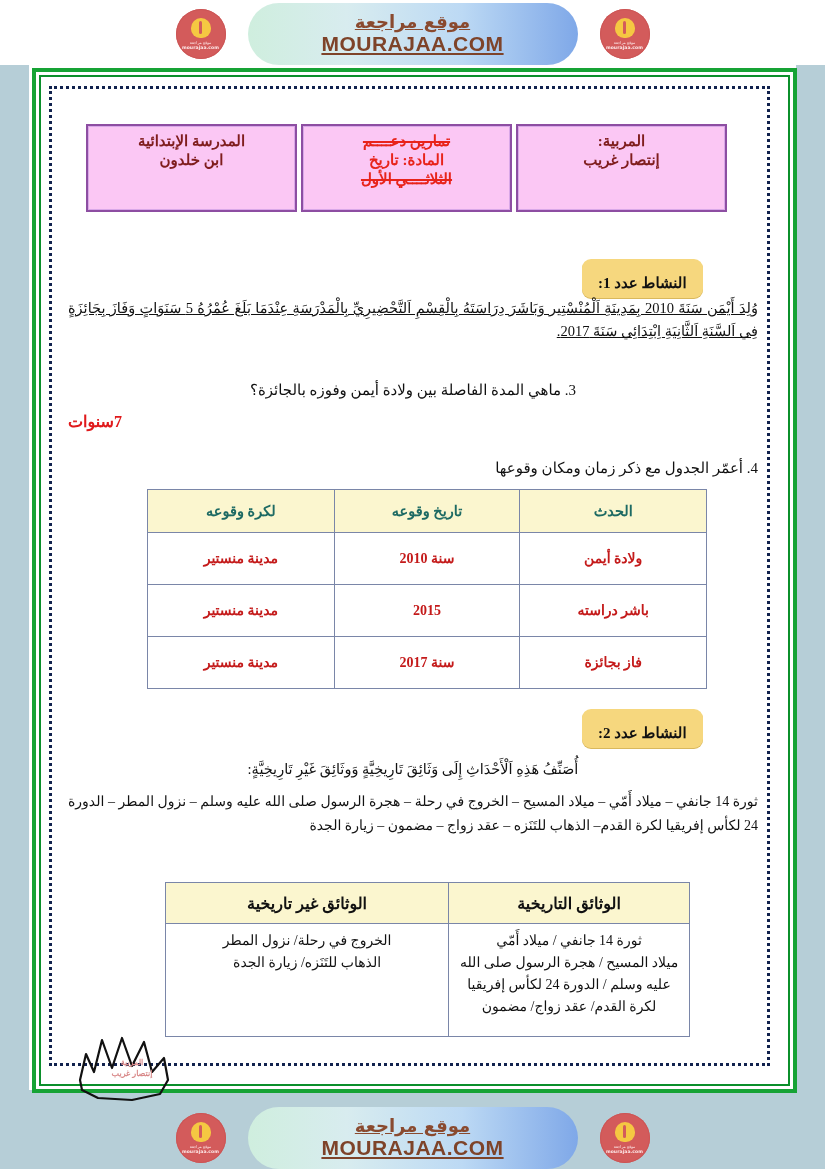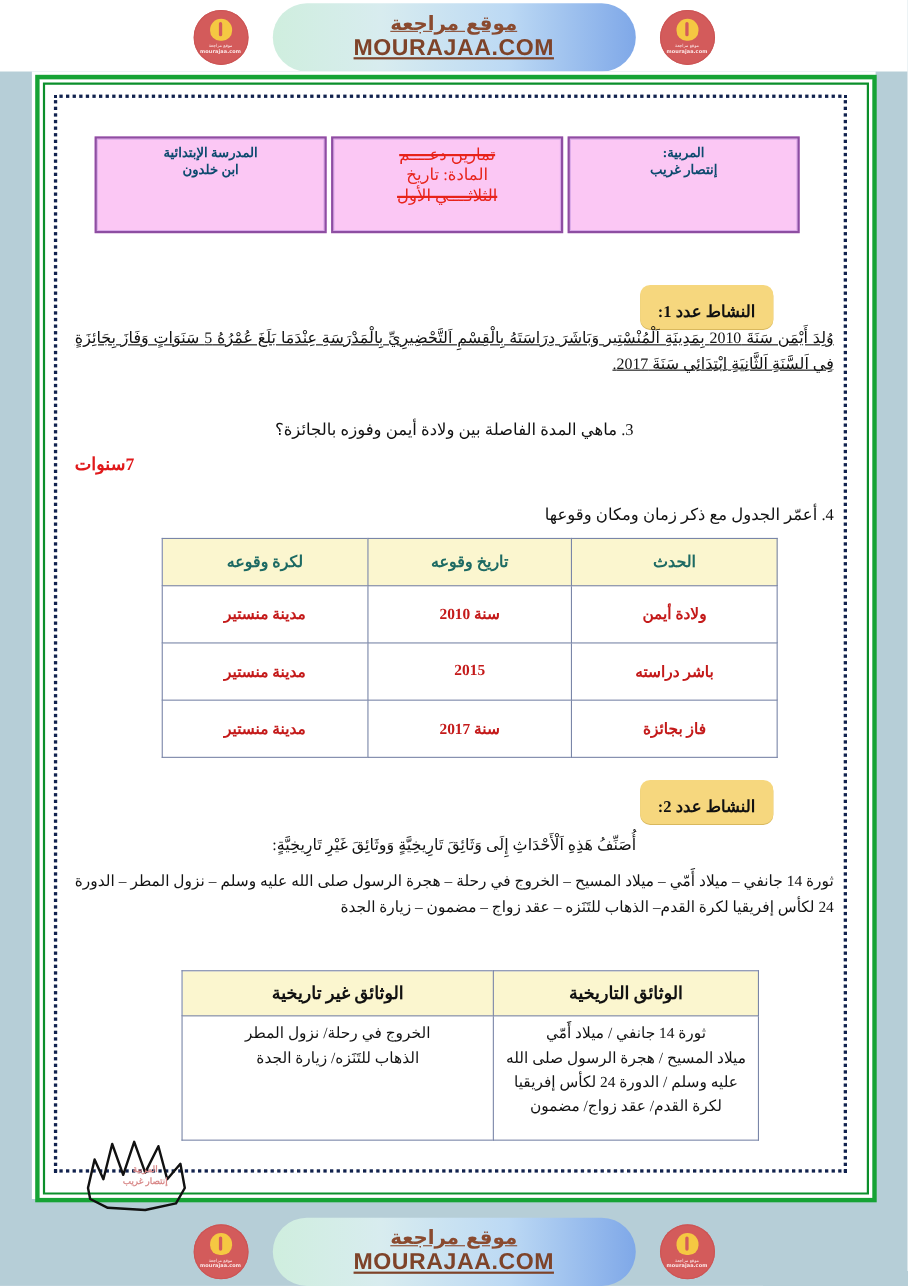--- a/index.html
+++ b/index.html
@@ -85,22 +85,22 @@
   .id-cell{
     background:#fbc7f4;
     border:2px solid #8d4ea2;
     box-shadow:0 0 0 1px #d9a8e8 inset;
     flex:1;
     display:flex;flex-direction:column;align-items:center;
     padding-top:6px;
     line-height:1.28;
   }
   .id-cell span{display:block;white-space:nowrap;}
-  .id-blue{color:#0c4a6e;font-weight:bold;font-size:12px;}
-  .id-red{color:#e8231a;font-weight:normal;font-size:15px;}
+  .id-blue{color:#7f1d1d;font-weight:bold;font-size:15px;}
+  .id-red{color:#e8231a;font-weight:bold;font-size:15px;}
   .id-red.strike{
     text-decoration:line-through;
     text-decoration-color:#e8231a;
     text-decoration-thickness:2px;
   }
   .id-red.strike.s2{width:100%;text-align:center;}
 
   
   .badge{
     position:absolute;

